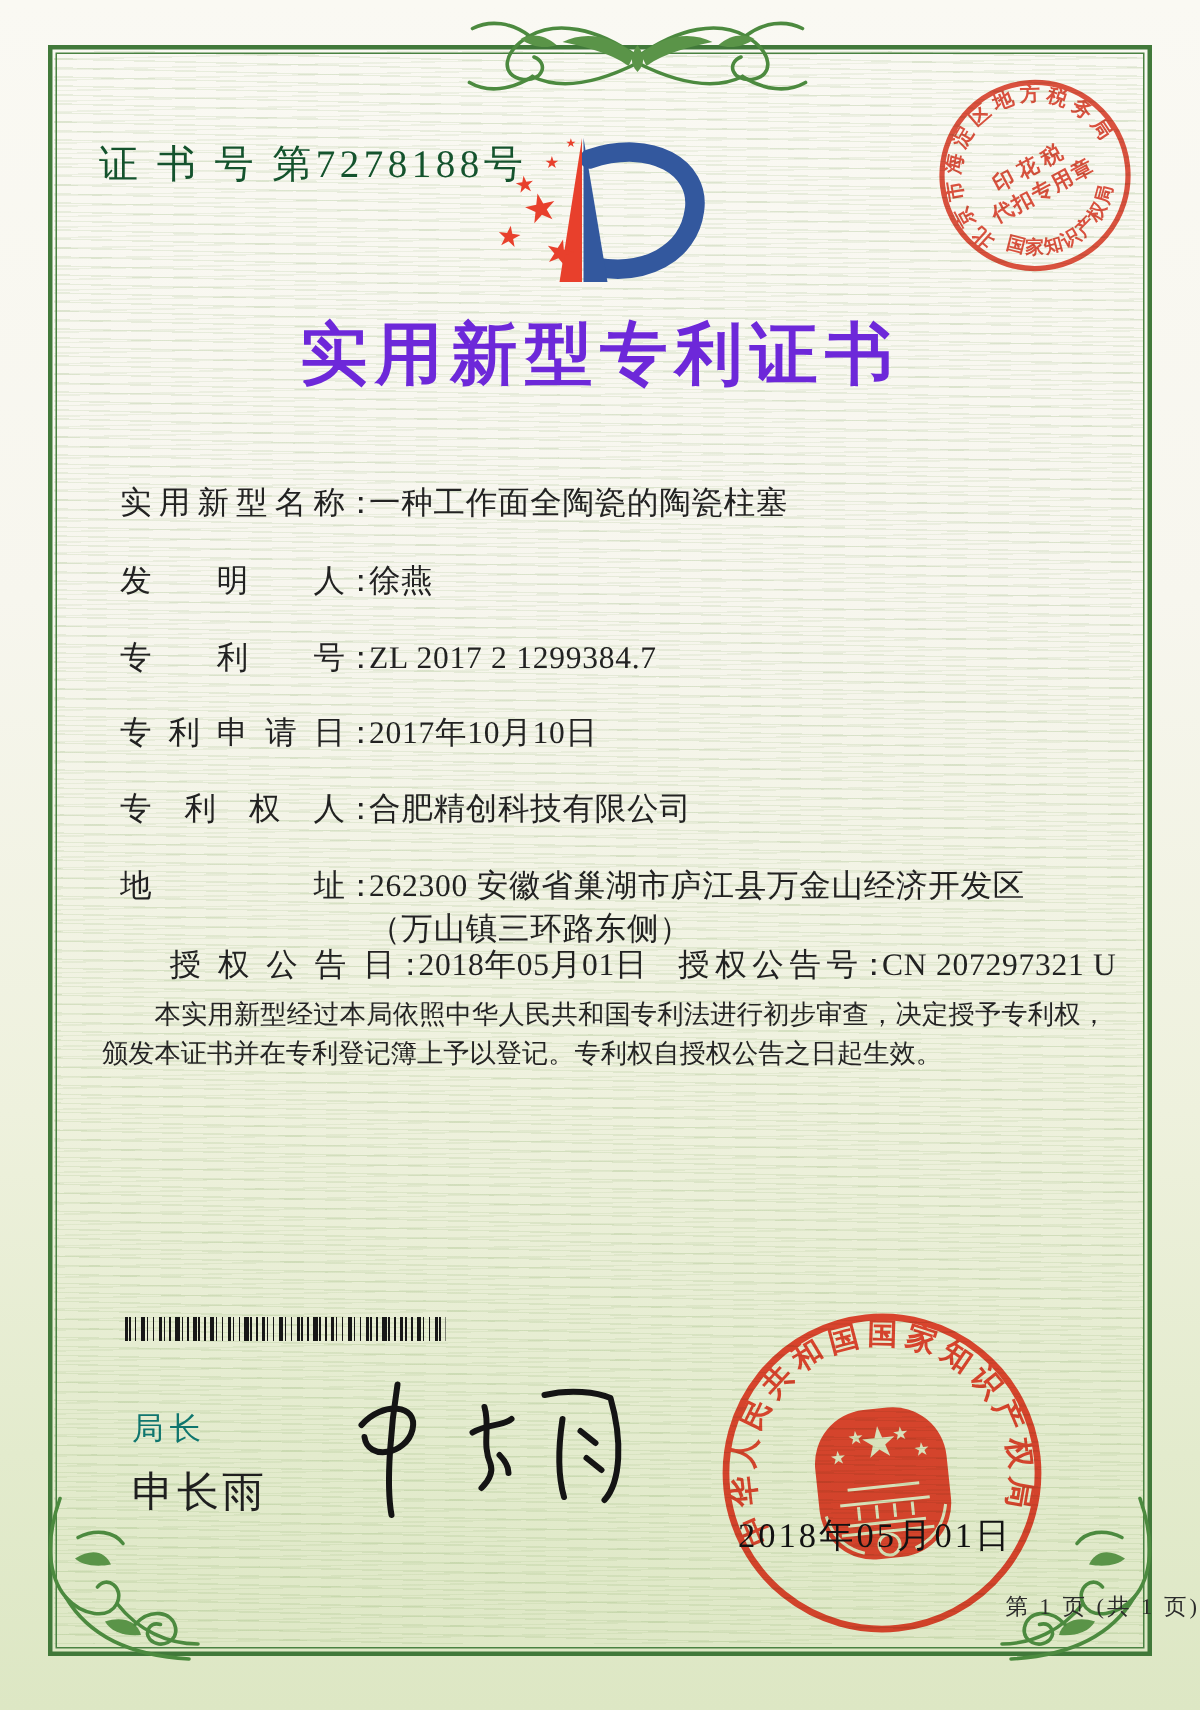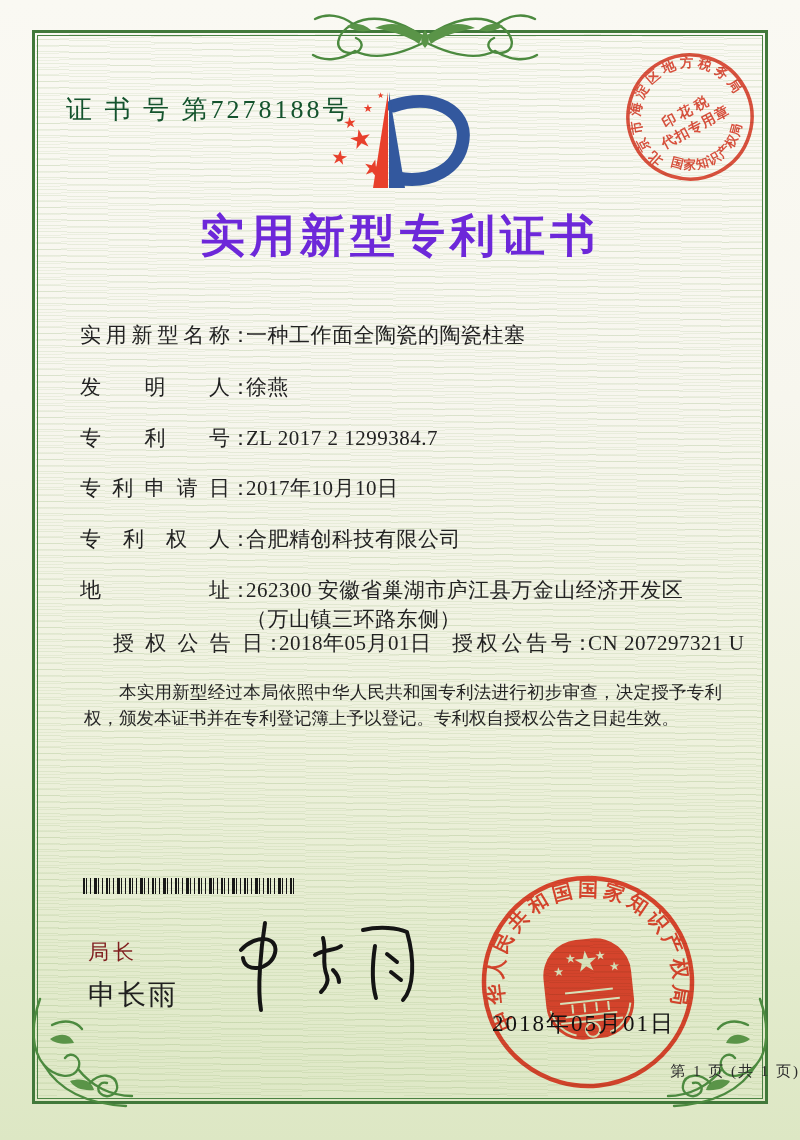--- a/index.html
+++ b/index.html
@@ -40,33 +40,33 @@
   .lbl{display:inline-block;width:150px;text-align:justify;text-align-last:justify;}
   .colon{display:inline-block;width:16px;}
   .val{letter-spacing:0.5px;}
   .row.addr .val{display:inline-block;width:455px;white-space:normal;vertical-align:top;line-height:29px;letter-spacing:0.5px;}
   .grant-right{position:absolute;left:452px;white-space:nowrap;font-size:21px;color:#222;}
   .grant-right .lbl2{display:inline-block;width:120px;text-align:justify;text-align-last:justify;}
   .body-text{
     position:absolute;left:68px;top:664px;width:670px;
     font-size:17.5px;line-height:25.6px;color:#242424;text-align:justify;
   }
-  .body-text p{margin:16px;text-indent:2em;}
+  .body-text p{margin:0;text-indent:2em;}
   .barcode{
     position:absolute;left:83px;top:878px;width:214px;height:16px;
     background:
       repeating-linear-gradient(90deg,
         #171717 0 2px, transparent 2px 3px,
         #171717 3px 4px, transparent 4px 7px,
         #171717 7px 8px, transparent 8px 11px,
         #171717 11px 14px, transparent 14px 15px,
         #171717 15px 16px, transparent 16px 19px,
         #171717 19px 20px, transparent 20px 23px);
   }
-  .director-title{position:absolute;left:88px;top:938px;font-size:21px;color:#7f1d1d;
+  .director-title{position:absolute;left:88px;top:938px;font-size:21px;color:#0f766e;
     font-family:"Liberation Sans","DejaVu Sans",sans-serif;letter-spacing:4px;}
   .director-name{position:absolute;left:88px;top:976px;font-size:28px;color:#1f1f1f;
     font-family:"Liberation Sans","DejaVu Sans",sans-serif;letter-spacing:2px;}
   .signature{position:absolute;left:195px;top:908px;}
   .signature path{stroke:#141414;stroke-width:4;fill:none;stroke-linecap:round;stroke-linejoin:round;}
   .tax-stamp{position:absolute;left:600px;top:27px;mix-blend-mode:multiply;opacity:0.92;}
   .big-seal{position:absolute;left:473px;top:867px;mix-blend-mode:multiply;opacity:0.93;}
   .seal-date{
     position:absolute;left:492px;top:1008px;font-size:23px;letter-spacing:2px;color:#121212;z-index:5;
   }

